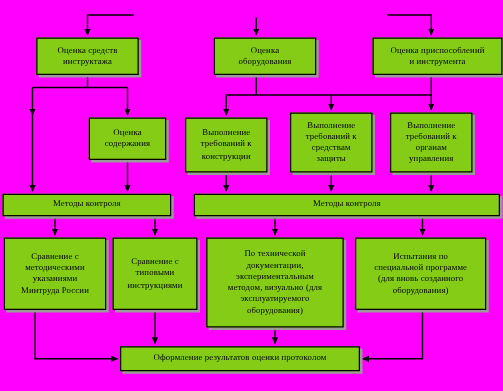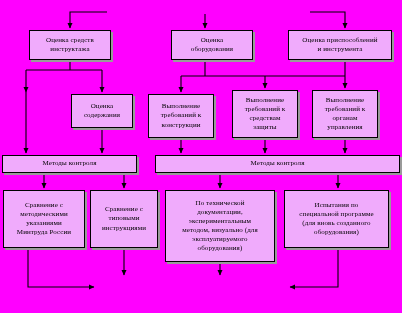--- a/index.html
+++ b/index.html
@@ -7,21 +7,21 @@
     width:402px;height:313px;
     background:#FF00FF;
     font-family:"Liberation Serif","DejaVu Serif",serif;
     overflow:hidden;
     position:relative;
   }
   #diagram{position:absolute;left:0;top:0;width:402px;height:313px;}
   .node{
     position:absolute;
     box-sizing:border-box;
-    background:#f0abfc;
+    background:#84cc16;
     border:1px solid #000000;
     box-shadow:2px 2px 0 0 #9a9a9a;
     display:flex;
     align-items:center;
     justify-content:center;
     text-align:center;
     color:#000000;
     font-size:7px;
     line-height:1.30;
     padding:1px 2px;
@@ -76,21 +76,21 @@
       <path d="M124,248 L124,275" marker-end="url(#ah)"></path>
       <path d="M220,262 L220,275" marker-end="url(#ah)"></path>
       <path d="M338,248 L338,287 L290,287" marker-end="url(#ah)"></path>
     </g>
   </svg>
 
   <div class="node" style="left: 29px; top: 30px; width: 82px; height: 30px;">Оценка средств
 инструктажа</div>
   <div class="node" style="left: 171px; top: 30px; width: 82px; height: 30px;">Оценка
 оборудования</div>
-  <div class="node" style="left: 288px; top: 30px; width: 104px; height: 30px;">Оценка приспособлений
+  <div class="node" style="left: 298px; top: 30px; width: 104px; height: 30px;">Оценка приспособлений
 и инструмента</div>
   <div class="node" style="left: 71px; top: 94px; width: 62px; height: 34px;">Оценка
 содержания</div>
   <div class="node" style="left: 148px; top: 94px; width: 66px; height: 44px;">Выполнение
 требований к
 конструкции</div>
   <div class="node" style="left: 232px; top: 90px; width: 66px; height: 48px;">Выполнение
 требований к
 средствам
 защиты</div>
@@ -110,14 +110,15 @@
   <div class="node" style="left: 165px; top: 190px; width: 110px; height: 72px;">По технической
 документации,
 экспериментальным
 методом, визуально (для
 эксплуатируемого
 оборудования)</div>
   <div class="node" style="left: 284px; top: 190px; width: 105px; height: 58px;">Испытания по
 специальной программе
 (для вновь созданного
 оборудования)</div>
+  <div class="node" style="left: 96px; top: 277px; width: 192px; height: 20px;">Оформление результатов оценки протоколом</div>
 
 </div>
 
 </body></html>

